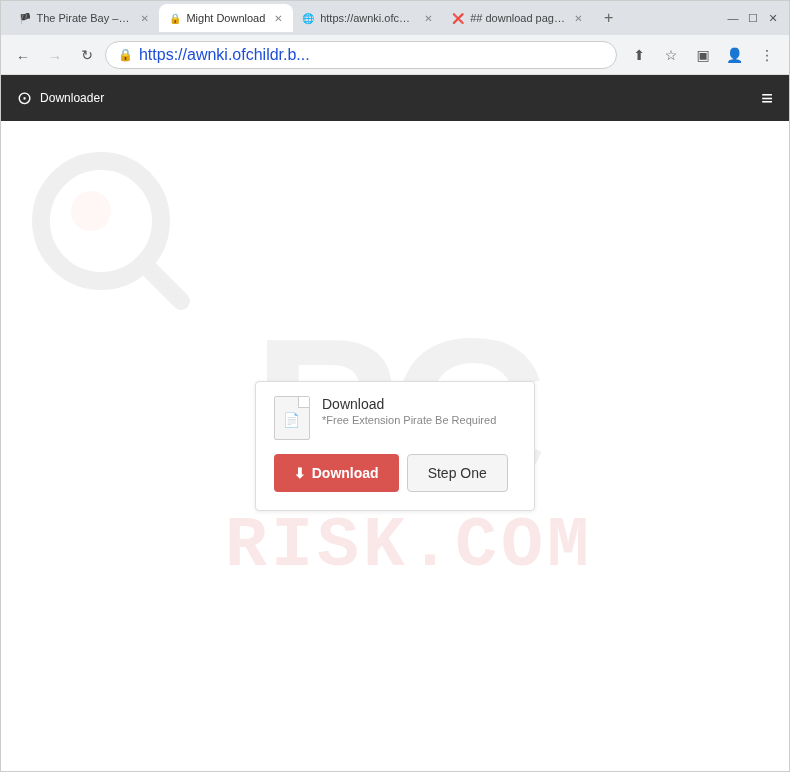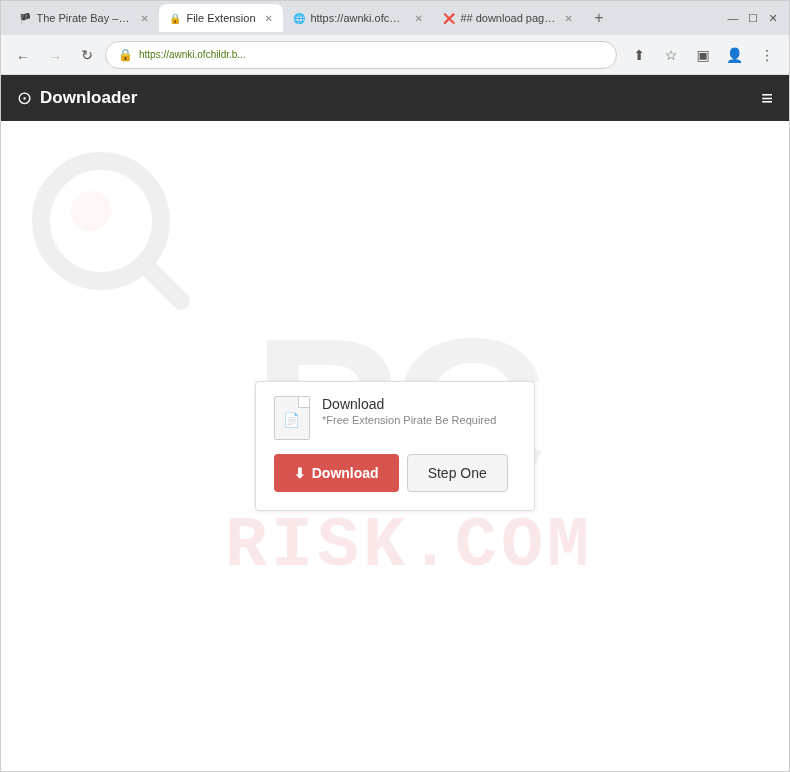--- a/index.html
+++ b/index.html
@@ -82,41 +82,41 @@
       border: 1px solid #ccc;
       border-radius: 14px;
       padding: 0 12px;
       font-size: 12px;
       color: #444;
       display: flex;
       align-items: center;
       gap: 6px;
     }
     .lock-icon { color: #4CAF50; font-size: 12px; }
-    .address-text { font-size: 10px; color: #4d7c0f; overflow: hidden; text-overflow: ellipsis; white-space: nowrap; }
+    .address-text { font-size: 16px; color: #1d4ed8; overflow: hidden; text-overflow: ellipsis; white-space: nowrap; }
     .nav-actions { display: flex; align-items: center; gap: 4px; margin-left: 4px; }
     .nav-action-btn {
       width: 28px; height: 28px;
       border-radius: 50%;
       display: flex; align-items: center; justify-content: center;
       font-size: 14px; color: #555;
       cursor: pointer;
     }
 
     
     .app-bar {
       background: #2d2d2d;
       height: 46px;
       display: flex;
       align-items: center;
       padding: 0 16px;
       color: #fff;
     }
     .app-bar-icon { font-size: 18px; margin-right: 8px; }
-    .app-bar-title { font-size: 17px; font-weight: bold; color: #fff; }
+    .app-bar-title { font-size: 12px; font-weight: normal; color: #fff; }
     .app-bar-menu { margin-left: auto; font-size: 20px; cursor: pointer; color: #fff; }
 
     
     .main-content {
       flex: 1;
       background: #fff;
       display: flex;
       align-items: center;
       justify-content: center;
       position: relative;
@@ -232,21 +232,21 @@
 <div class="browser-frame">
 
   <div class="title-bar">
     <div class="tab">
       <span class="tab-icon">🏴</span>
       <span class="tab-label">The Pirate Bay – The ga…</span>
       <span class="tab-close">✕</span>
     </div>
     <div class="tab active">
       <span class="tab-icon">🔒</span>
-      <span class="tab-label">File Extension</span>
+      <span class="tab-label">Might Download</span>
       <span class="tab-close">✕</span>
     </div>
     <div class="tab">
       <span class="tab-icon">🌐</span>
       <span class="tab-label">https://awnki.ofchildr.b…</span>
       <span class="tab-close">✕</span>
     </div>
     <div class="tab">
       <span class="tab-icon">❌</span>
       <span class="tab-label">## download page ##</span>

